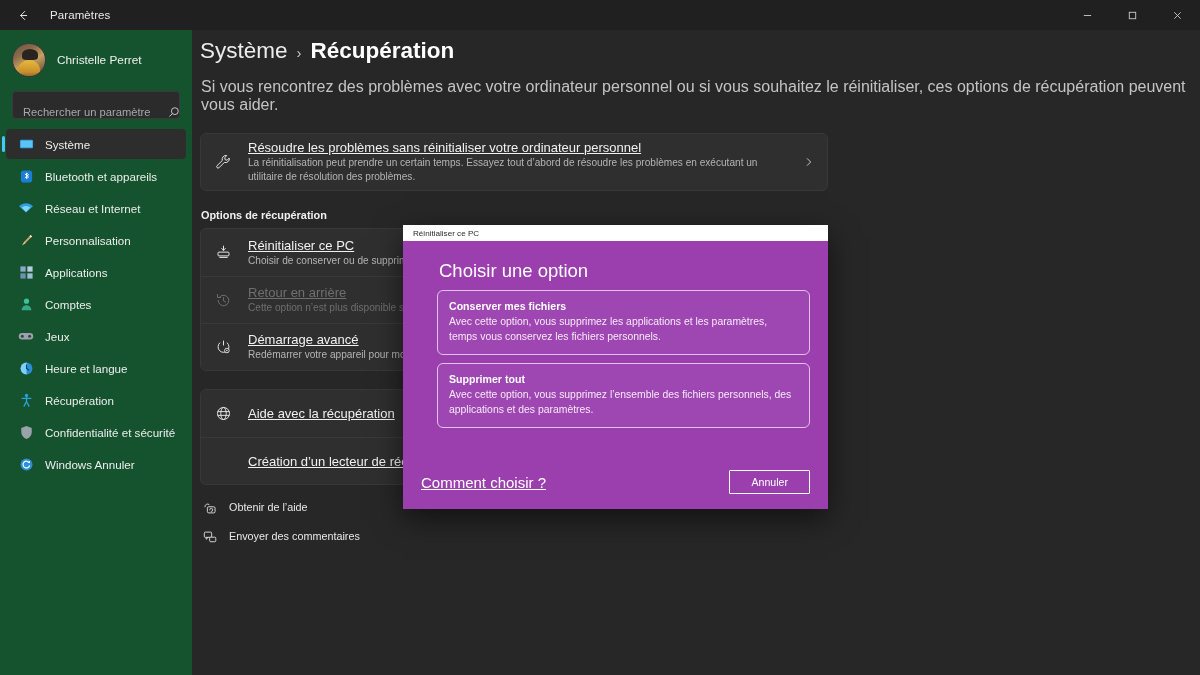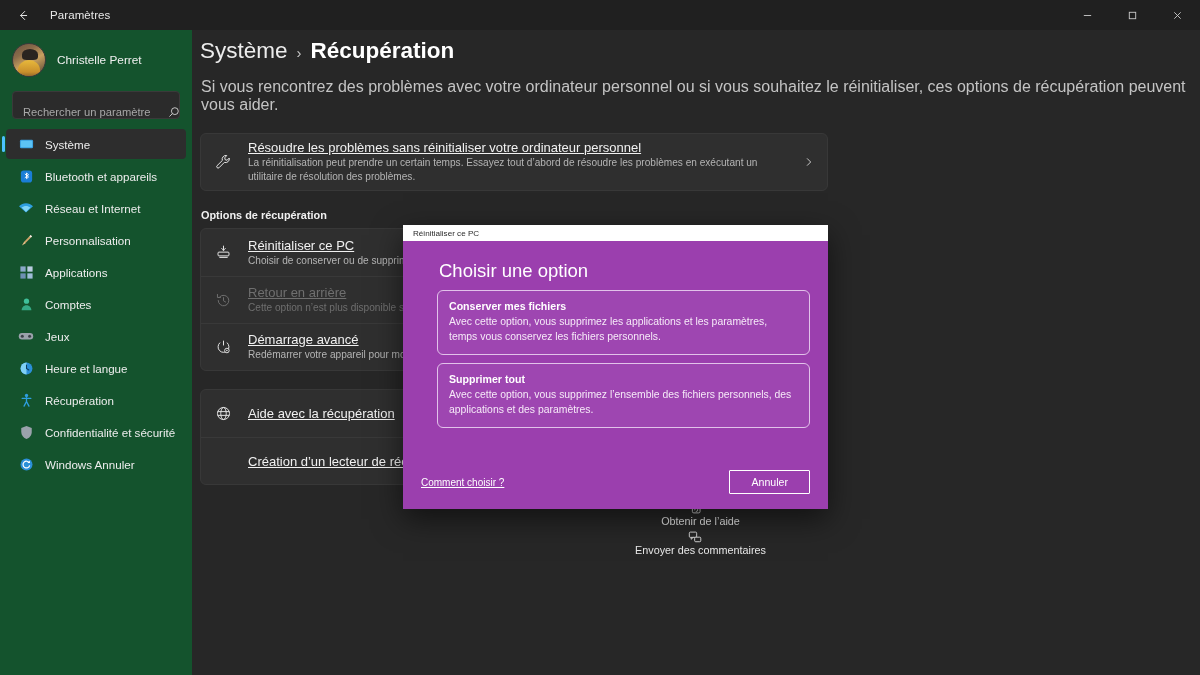--- a/index.html
+++ b/index.html
@@ -181,22 +181,22 @@
   }
   .hl-box {
     border: 2px solid #e0262b;
     border-radius: 2px;
     padding: 2px;
     display: inline-flex;
   }
 
   .linkrow-wrap { margin: 16px 0 0 9px; }
   .linkrow {
-    display: flex; align-items: center;
-    height: 21px; margin-bottom: 8px; flex-direction: column;
+    display: flex; align-items: flex-start;
+    height: 21px; margin-bottom: 8px;
   }
   .linkrow .li { width: 17px; margin-right: 11px; color: #e2e2e2; display:flex; align-items:center; justify-content:center; }
   .linkrow .lt { font-size: 10.8px; color: #e8e8e8; }
 
   
   .modal {
     position: absolute;
     left: 403px; top: 225px;
     width: 425px; height: 284px;
     box-shadow: 0 10px 28px rgba(0,0,0,.55);
@@ -224,21 +224,21 @@
     padding: 8px 11px 10px 11px;
     background: rgba(255,255,255,.04);
   }
   .opt-t { font-size: 10.6px; color: #ffffff; font-weight: 700; line-height: 15px; }
   .opt-d { font-size: 10.4px; color: #f6eaf8; line-height: 14.5px; margin-top: 1px; }
   .modal-foot {
     position: absolute; left: 18px; right: 18px; bottom: 15px;
     display: flex; align-items: center; justify-content: space-between;
   }
   .how-link {
-    font-size: 10px; color: #ffffff;
+    font-size: 15px; color: #ffffff;
     text-decoration: underline;
   }
   .btn-cancel {
     background: transparent;
     border: 1px solid #ffffff;
     color: #ffffff;
     font-size: 10.6px;
     padding: 5px 21px;
     border-radius: 1px;
     font-family: "Liberation Sans", sans-serif;

